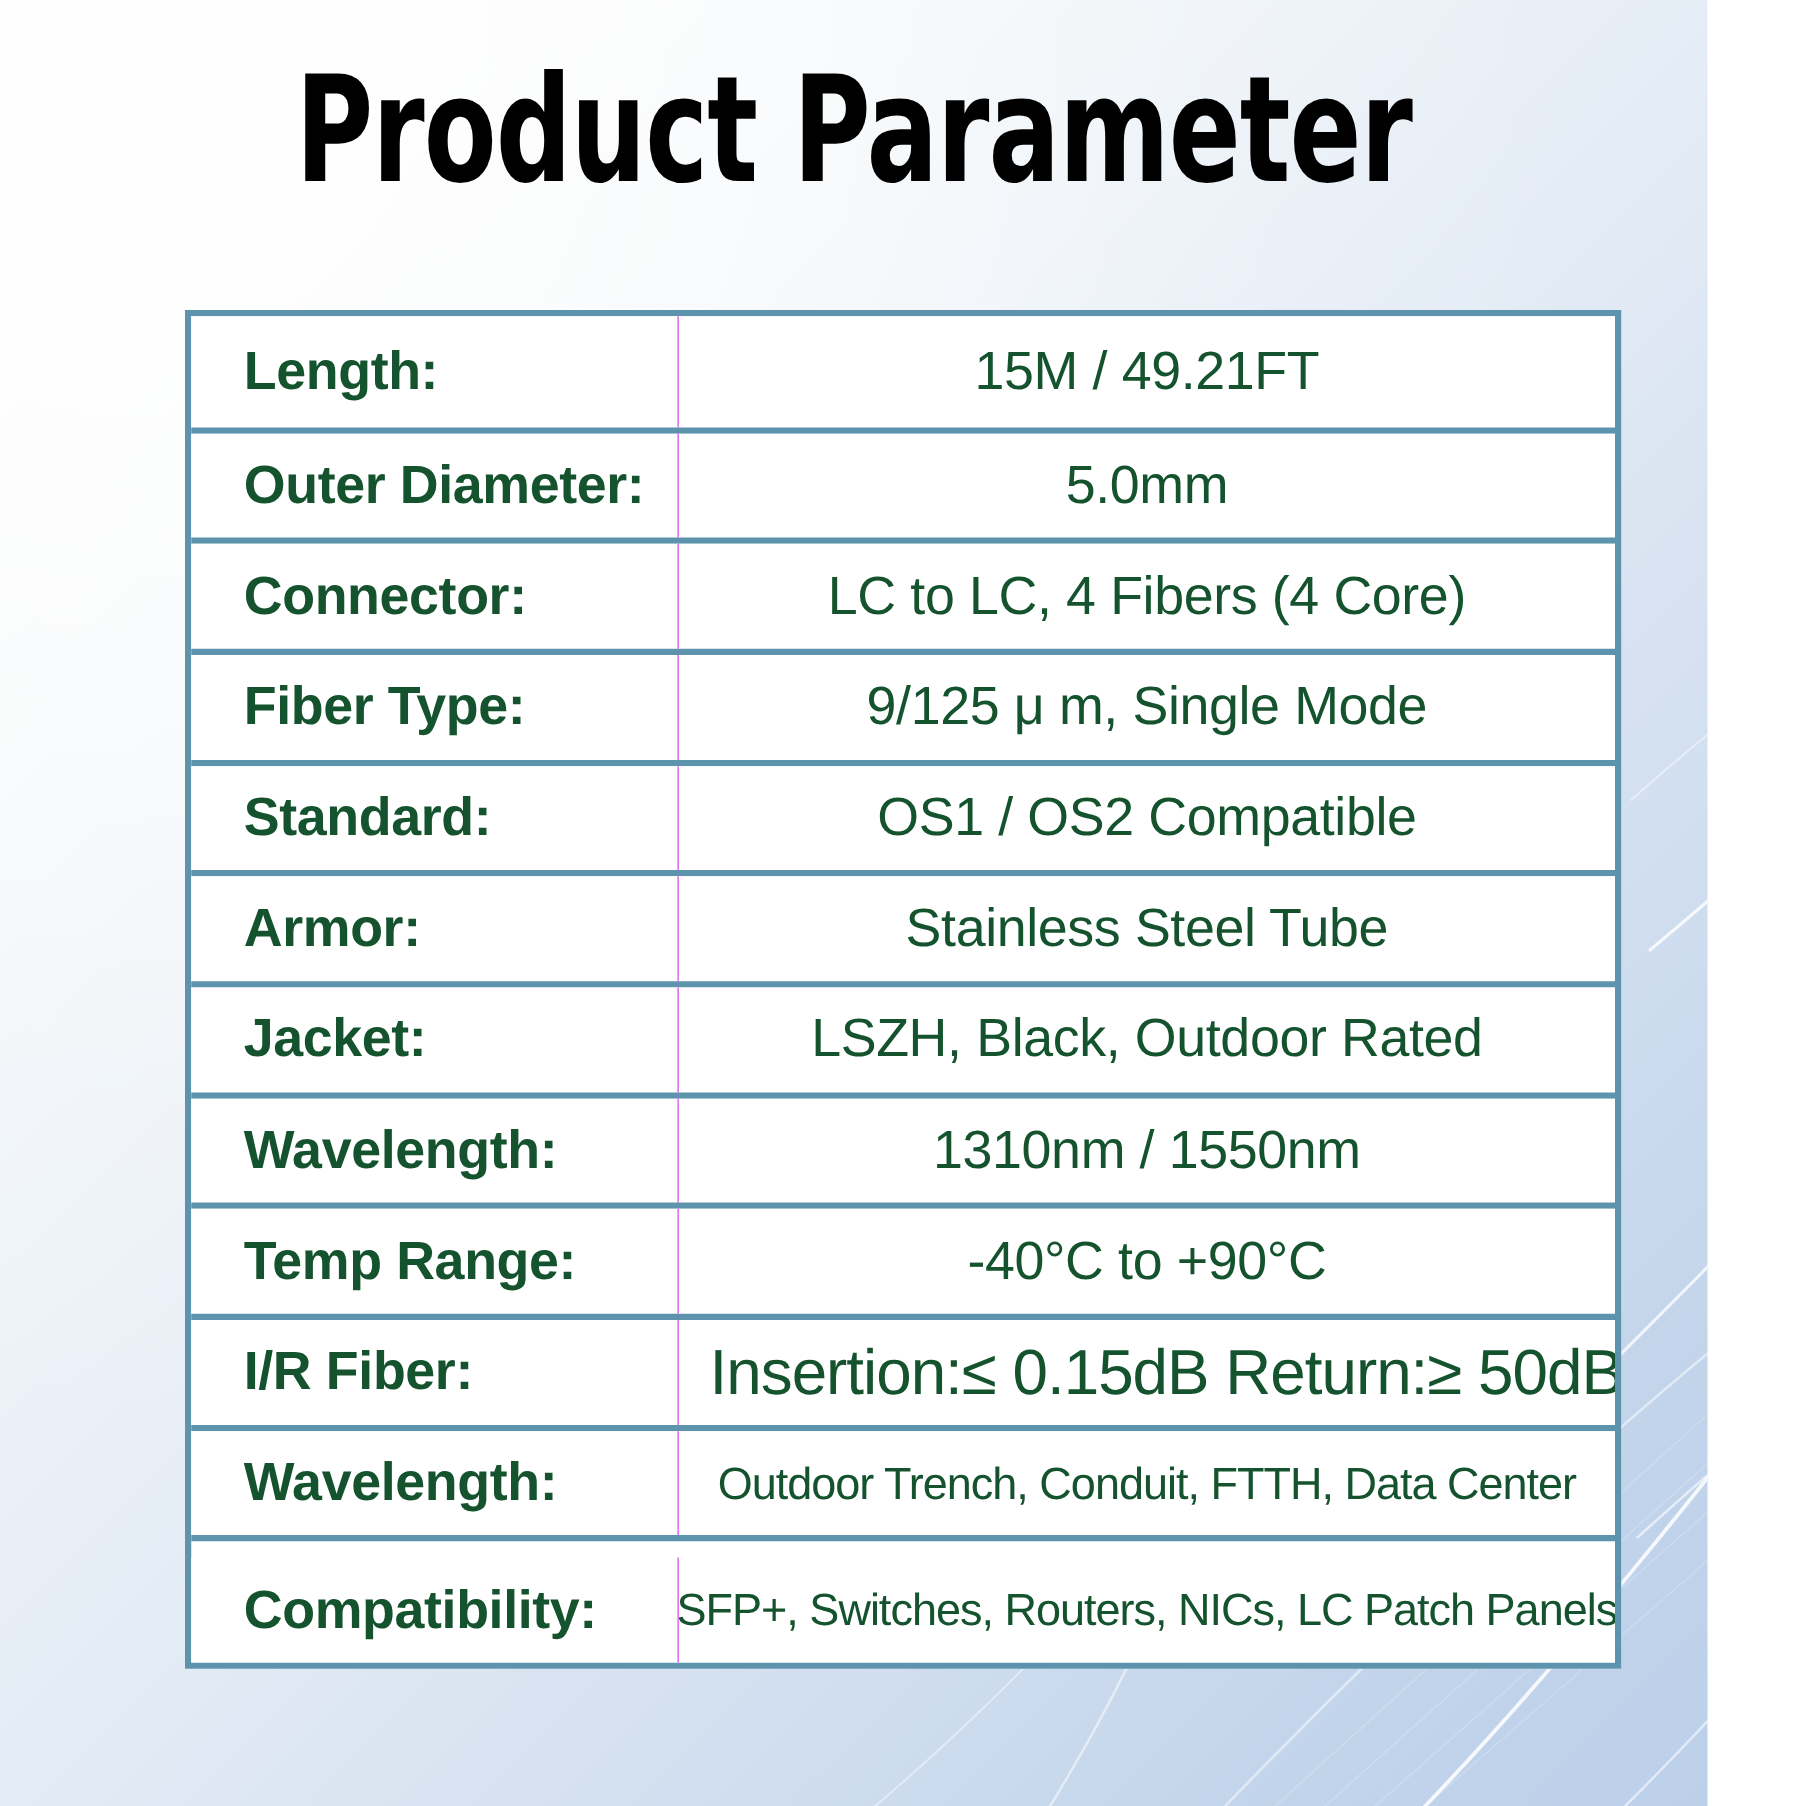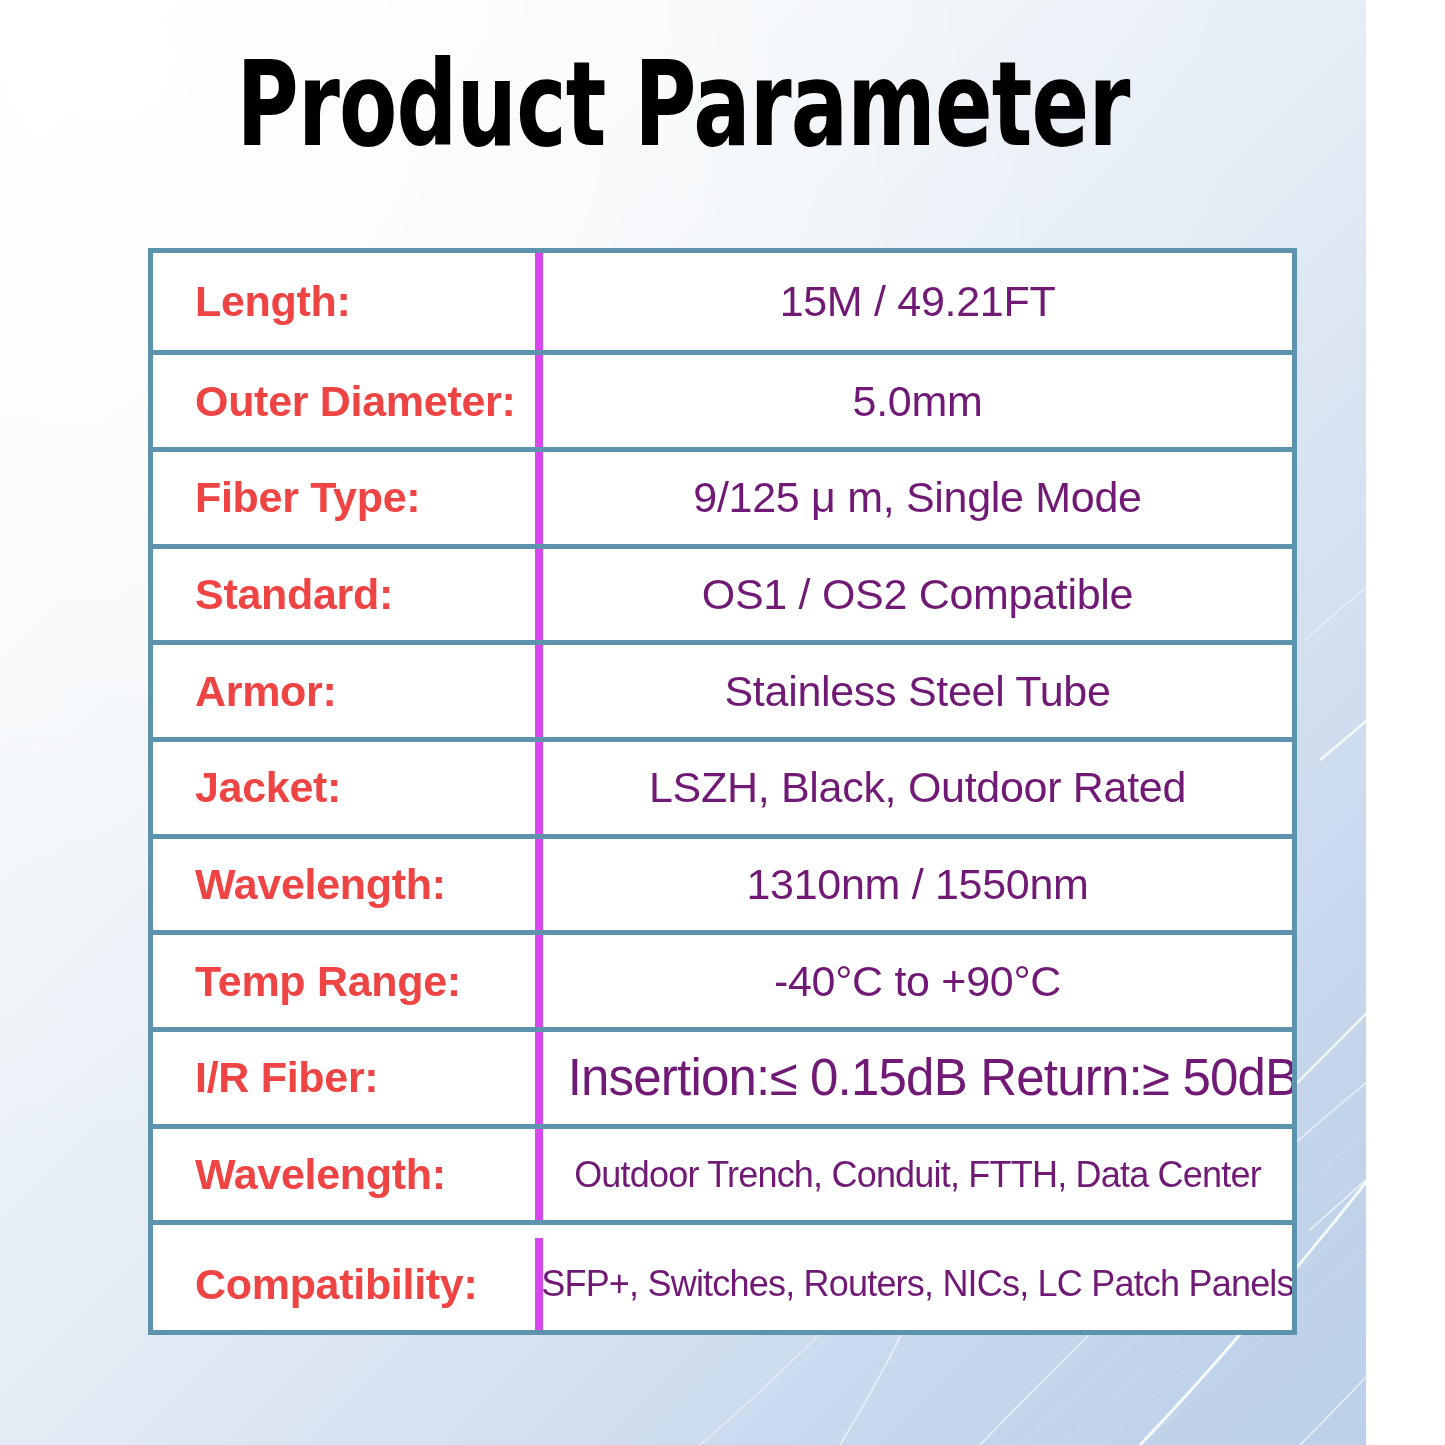--- a/index.html
+++ b/index.html
@@ -71,39 +71,39 @@
     box-sizing:border-box;
     background:#ffffff;
     min-height:0;
   }
   .row:first-child{flex:1.06 1 0;}
   .row:last-child{border-bottom:none;margin-top:13px;}
 
   .cell-label{
     width:390px;
     flex:0 0 390px;
-    border-right:8px solid #d946ef;
+    border-right:1px solid #d946ef;
     box-sizing:border-box;
     display:flex;align-items:center;
     padding-left:42px;
     font-weight:700;
     font-size:43px;
-    color:#ef4444;
+    color:#14532d;
     letter-spacing:-0.3px;
     white-space:nowrap;
     overflow:hidden;
   }
   .cell-value{
     flex:1 1 auto;
     box-sizing:border-box;
     display:flex;align-items:center;justify-content:center;
     padding:0 12px;
     font-weight:400;
     font-size:43px;
-    color:#701a75;
+    color:#14532d;
     letter-spacing:-0.3px;
     white-space:nowrap;
     overflow:hidden;
   }
   
   .row.v-sm .cell-value{font-size:51px;padding-left:43px;}
   .row.v-xs .cell-value{font-size:36px;border-radius:26px;}
   .cell-value.tight{letter-spacing:-0.8px;}
 </style>
 </head>
@@ -142,20 +142,24 @@
     <div class="row">
       <div class="cell-label">Length:</div>
       <div class="cell-value">15M / 49.21FT</div>
     </div>
 
     <div class="row">
       <div class="cell-label">Outer Diameter:</div>
       <div class="cell-value">5.0mm</div>
     </div>
 
+    <div class="row">
+      <div class="cell-label">Connector:</div>
+      <div class="cell-value">LC to LC, 4 Fibers (4 Core)</div>
+    </div>
 
     <div class="row">
       <div class="cell-label">Fiber Type:</div>
       <div class="cell-value">9/125 μ m, Single Mode</div>
     </div>
 
     <div class="row">
       <div class="cell-label">Standard:</div>
       <div class="cell-value">OS1 / OS2 Compatible</div>
     </div>

